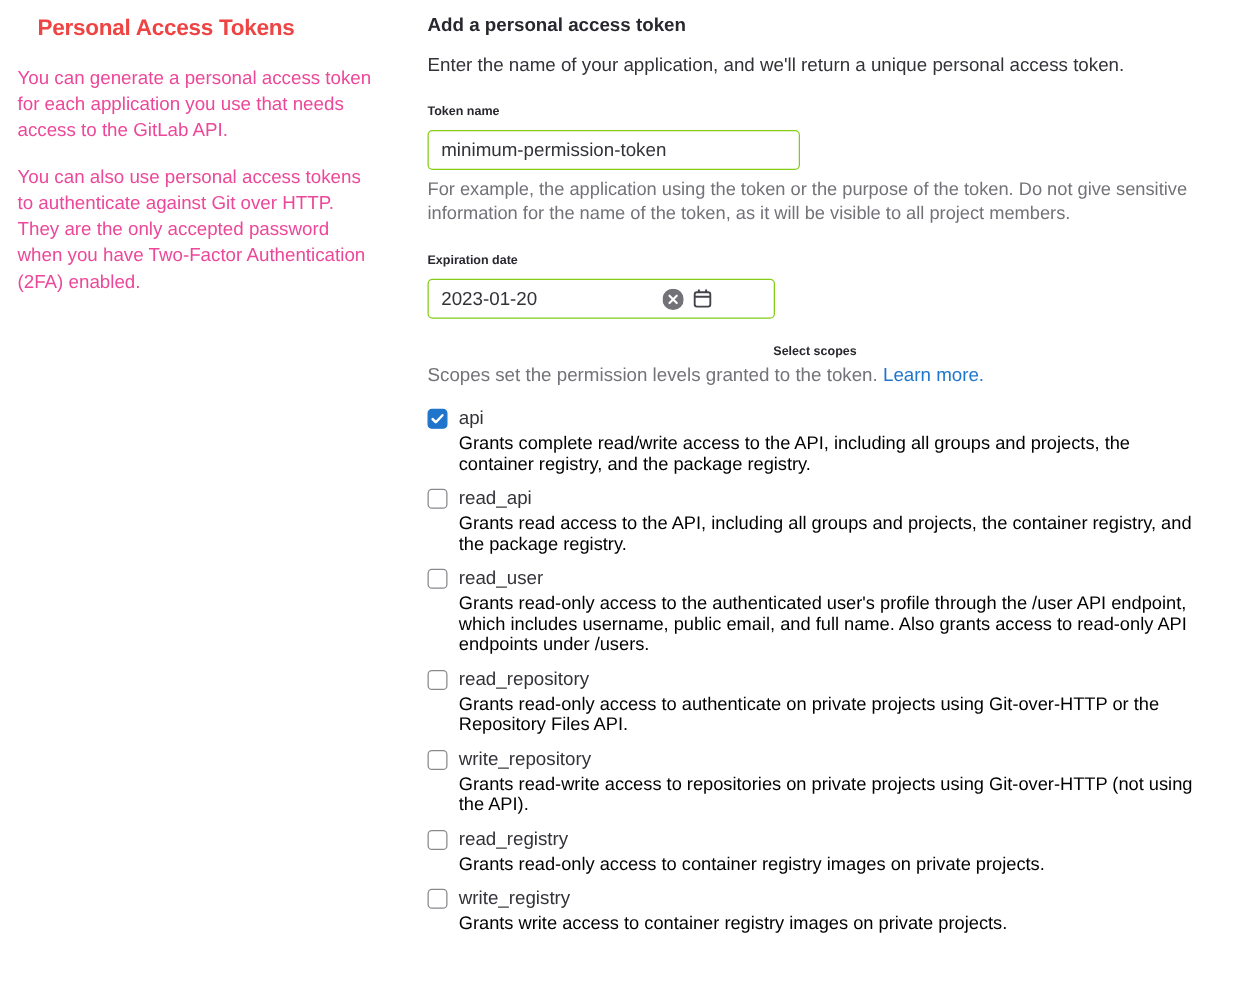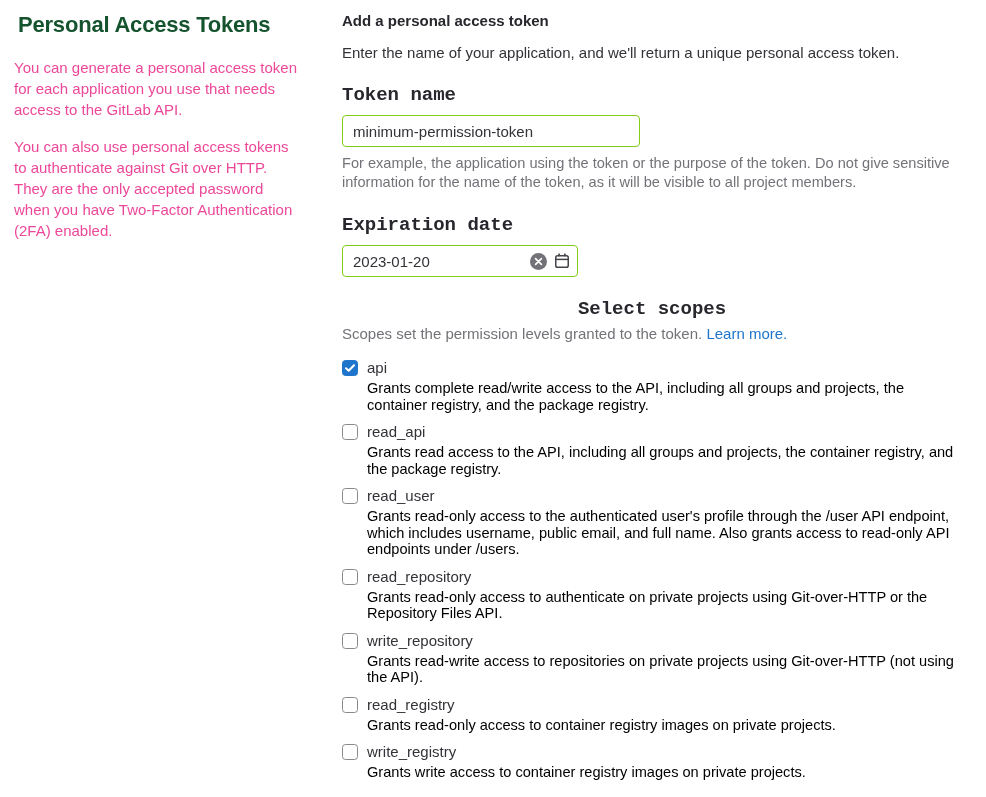--- a/index.html
+++ b/index.html
@@ -12,63 +12,62 @@
     color: #333238;
     overflow: hidden;
   }
   .page {
     display: flex;
     padding: 12px 24px 0 14px;
   }
   
   .left-col { width: 300px; flex-shrink: 0; margin-right: 28px; }
   .page-title {
-    font-size: 22px;
+    font-size: 18px;
     font-weight: 700;
-    color: #14532d;
-    margin: 0 0 19px 4px;
+    color: #ef4444;
+    margin: 0 0 19px 16px;
     letter-spacing: -0.2px;
   }
   .left-col p {
     font-size: 15px;
     line-height: 21px;
     margin: 0 12px 16px 0;
     color: #ec4899;
   }
   
   .right-col { flex: 1; max-width: 622px; }
   .section-heading {
     font-size: 15px;
     font-weight: 700;
     color: #28272d;
     margin: 0;
   }
   .intro { font-size: 15px; margin: 15px 0 0 0; }
   .field-label {
     display: block;
-    font-size: 19px;
+    font-size: 10px;
     font-weight: 700;
     color: #28272d;
     margin: 23px 0 9px 0;
-    font-family: Liberation Mono, monospace;
   }
   input.text-input {
     height: 32px;
     border: 1px solid #84cc16;
     border-radius: 4px;
     padding: 0 10px;
     font-family: inherit;
     font-size: 15px;
     color: #333238;
     background: #fff;
     outline: none;
   }
   .token-input { width: 298px; }
   .date-wrap { position: relative; width: 238px; }
-  .date-input { width: 236px; padding-right: 62px; }
+  .date-input { width: 278px; padding-right: 62px; }
   .clear-icon {
     position: absolute; right: 33px; top: 50%;
     width: 17px; height: 17px;
     margin-top: -8.5px;
     cursor: pointer;
     line-height: 0;
   }
   .calendar-icon {
     position: absolute; right: 10px; top: 50%;
     width: 16px; height: 16px;

